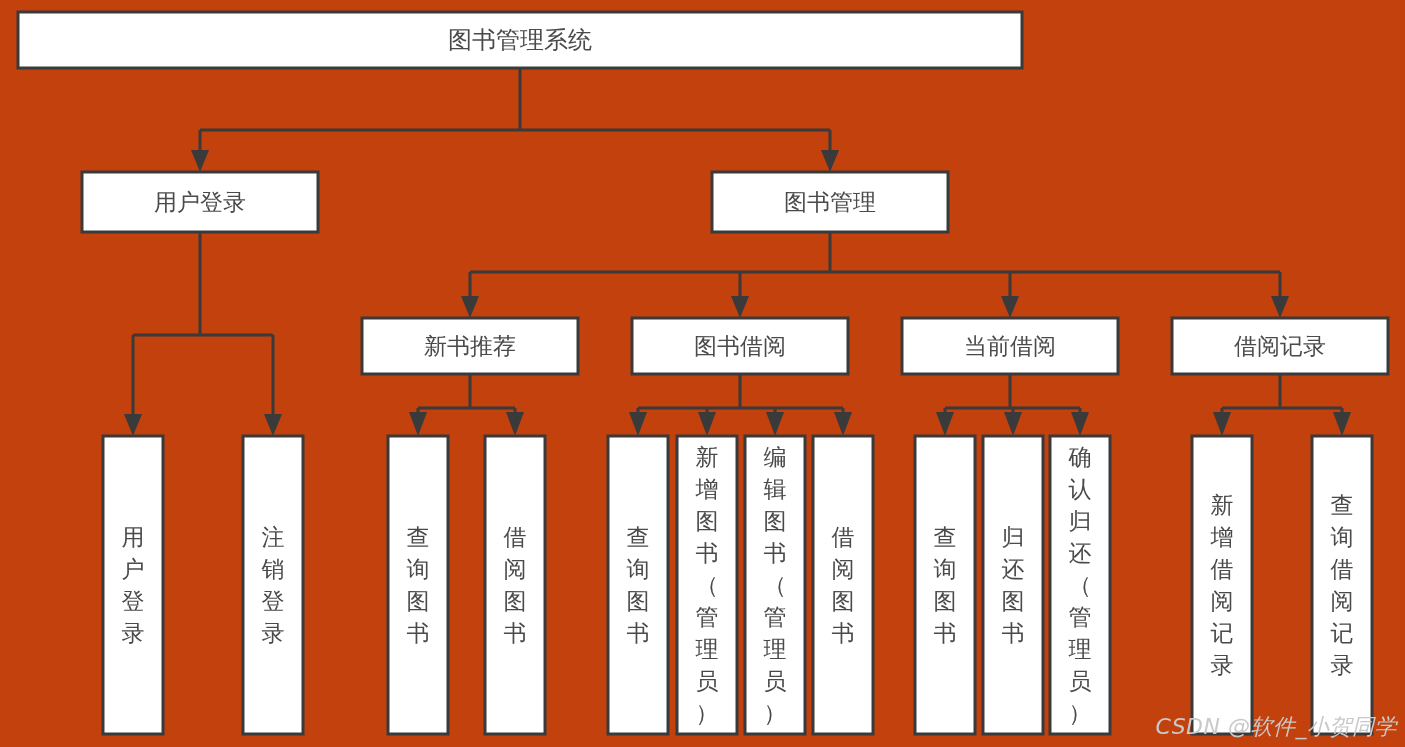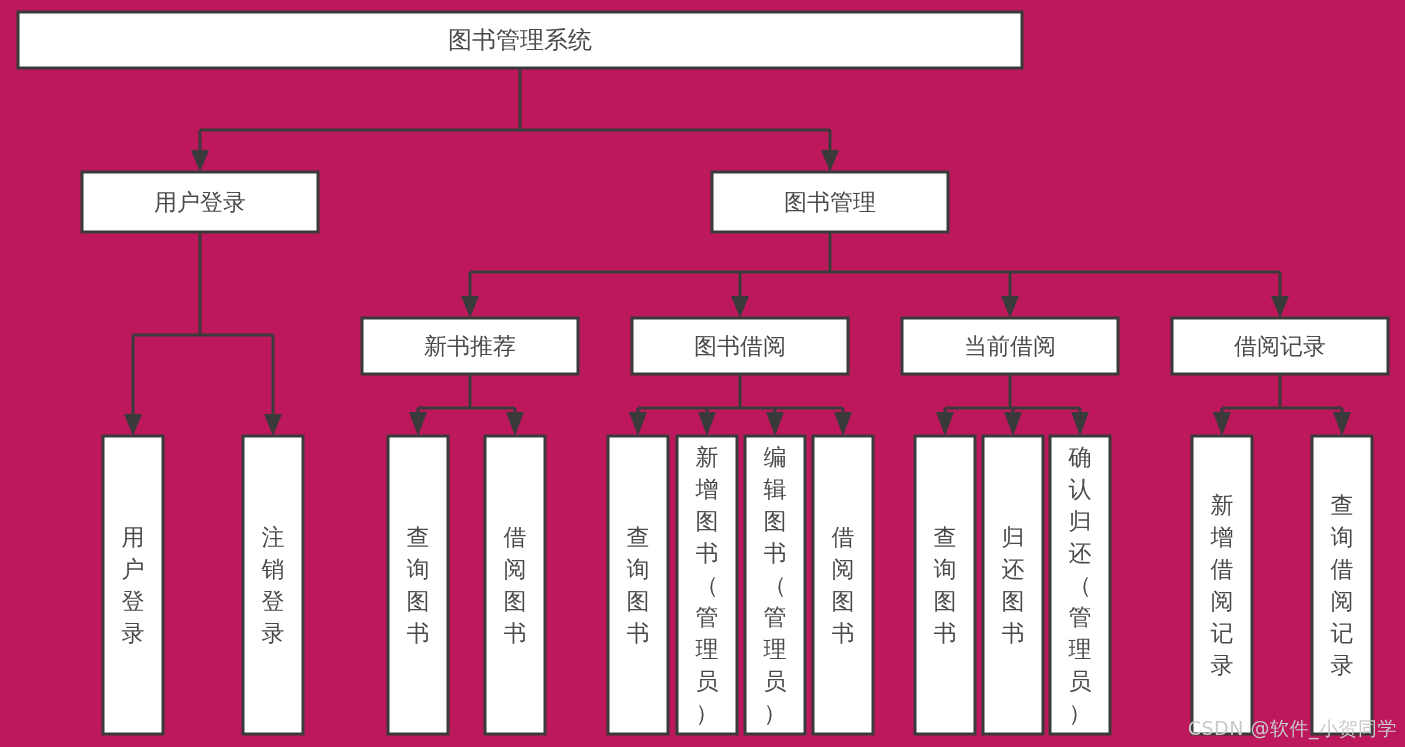--- a/index.html
+++ b/index.html
@@ -11,21 +11,21 @@
   body {
     width: 1405px;
     height: 747px;
     overflow: hidden;
     font-family: "DejaVu Sans", "Liberation Sans", sans-serif;
   }
   #diagram-root {
     position: relative;
     width: 1405px;
     height: 747px;
-    background: #be185d;
+    background: #c2410c;
   }
   svg#chart-svg {
     display: block;
     width: 1405px;
     height: 747px;
   }
   .node-box {
     fill: #ffffff;
     stroke: #3a3a3a;
     stroke-width: 3;
@@ -54,25 +54,26 @@
     fill: #4a4a4a;
     font-family: "DejaVu Sans", "Liberation Sans", sans-serif;
     font-size: 23px;
     text-anchor: middle;
   }
   .watermark-text {
     position: absolute;
     right: 8px;
     bottom: 5px;
     font-family: "DejaVu Sans", "Liberation Sans", sans-serif;
-    font-size: 19px;
+    font-size: 22px;
     color: #c9c9c9;
     letter-spacing: 0.5px;
     white-space: nowrap;
     user-select: none;
+    font-style: italic;
   }
 </style>
 </head>
 <body>
 
 <div id="diagram-root">
 
   <svg id="chart-svg" viewBox="0 0 1405 747" xmlns="http://www.w3.org/2000/svg">
 
     <g>

